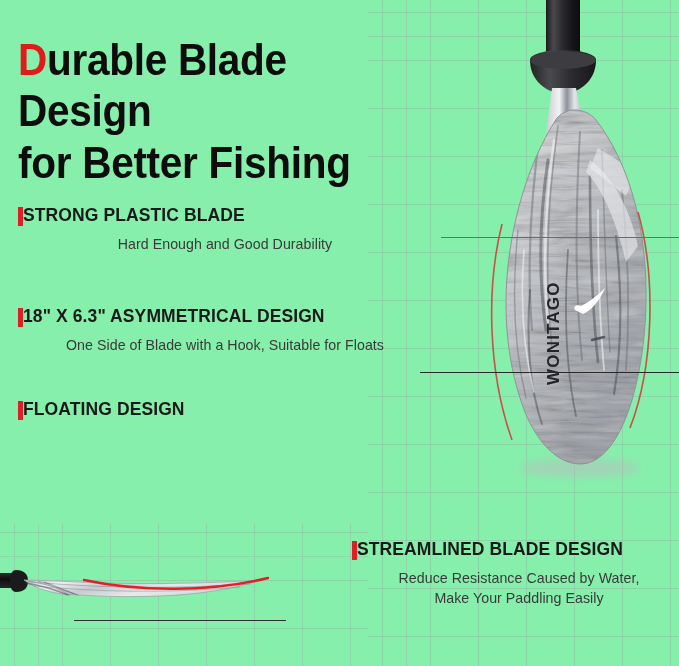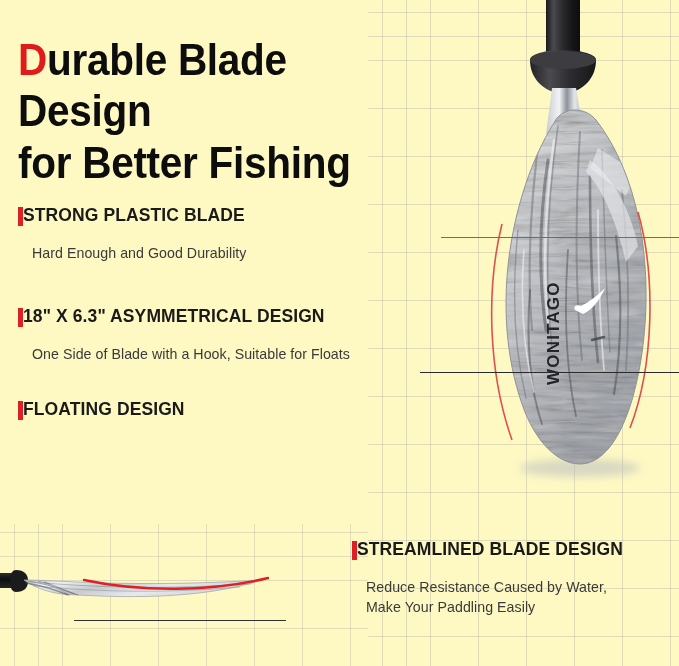--- a/index.html
+++ b/index.html
@@ -4,21 +4,21 @@
 <style>
   html, body {
     margin: 0;
     padding: 0;
     background: #ffffff;
   }
   #page {
     position: relative;
     width: 679px;
     height: 666px;
-    background: #fef9c3;
+    background: #86efac;
     overflow: hidden;
     font-family: "Liberation Sans", sans-serif;
     -webkit-font-smoothing: antialiased;
   }
 
   
   .grid-layer {
     position: absolute;
     inset: 0;
     pointer-events: none;
@@ -109,23 +109,24 @@
     font-size: 17.5px;
     font-weight: bold;
     color: #1a1a1a;
     letter-spacing: 0.1px;
     line-height: 1.12;
   }
   .feature-sub {
     font-size: 14.2px;
     color: #3a3a3a;
     margin-left: 14px;
-    margin-top: 18px;
+    margin-top: 9px;
     line-height: 1.38;
     letter-spacing: 0.05px;
+    text-align: center;
   }
 
   #feature-1 { top: 206px; }
   #feature-2 { top: 307px; }
   #feature-3 { top: 400px; }
 
   
   #feature-4 {
     position: absolute;
     left: 352px;

